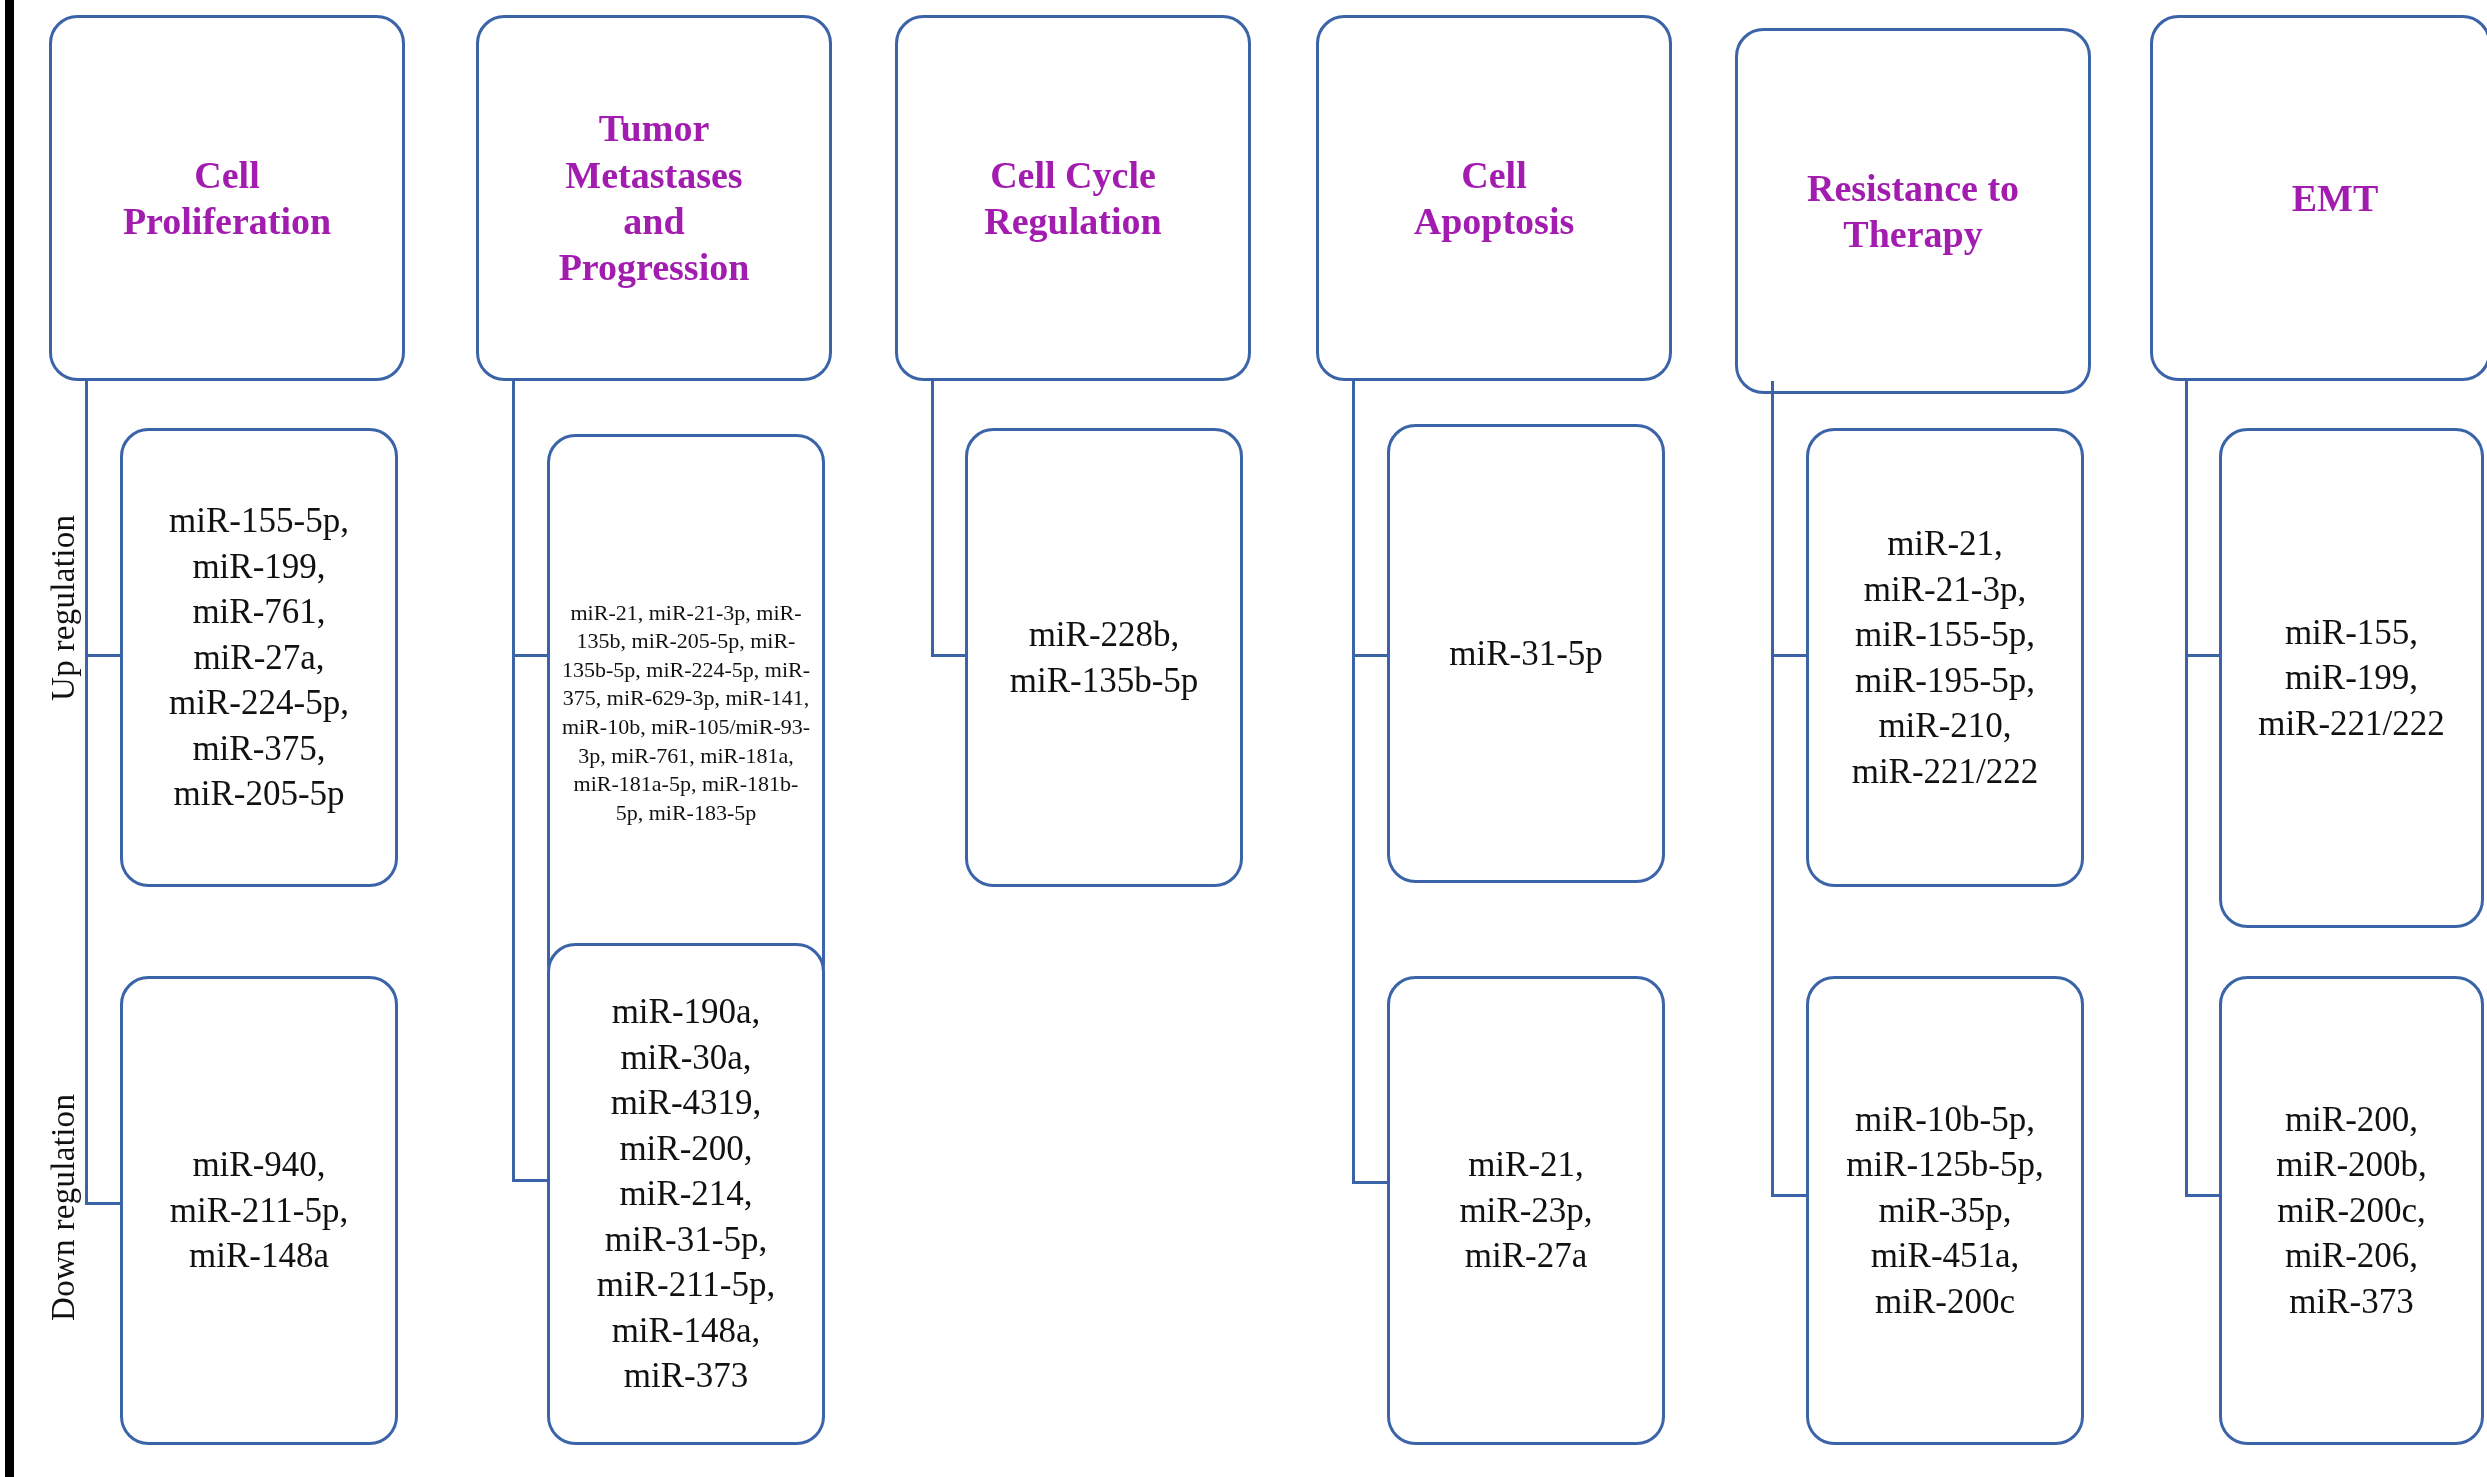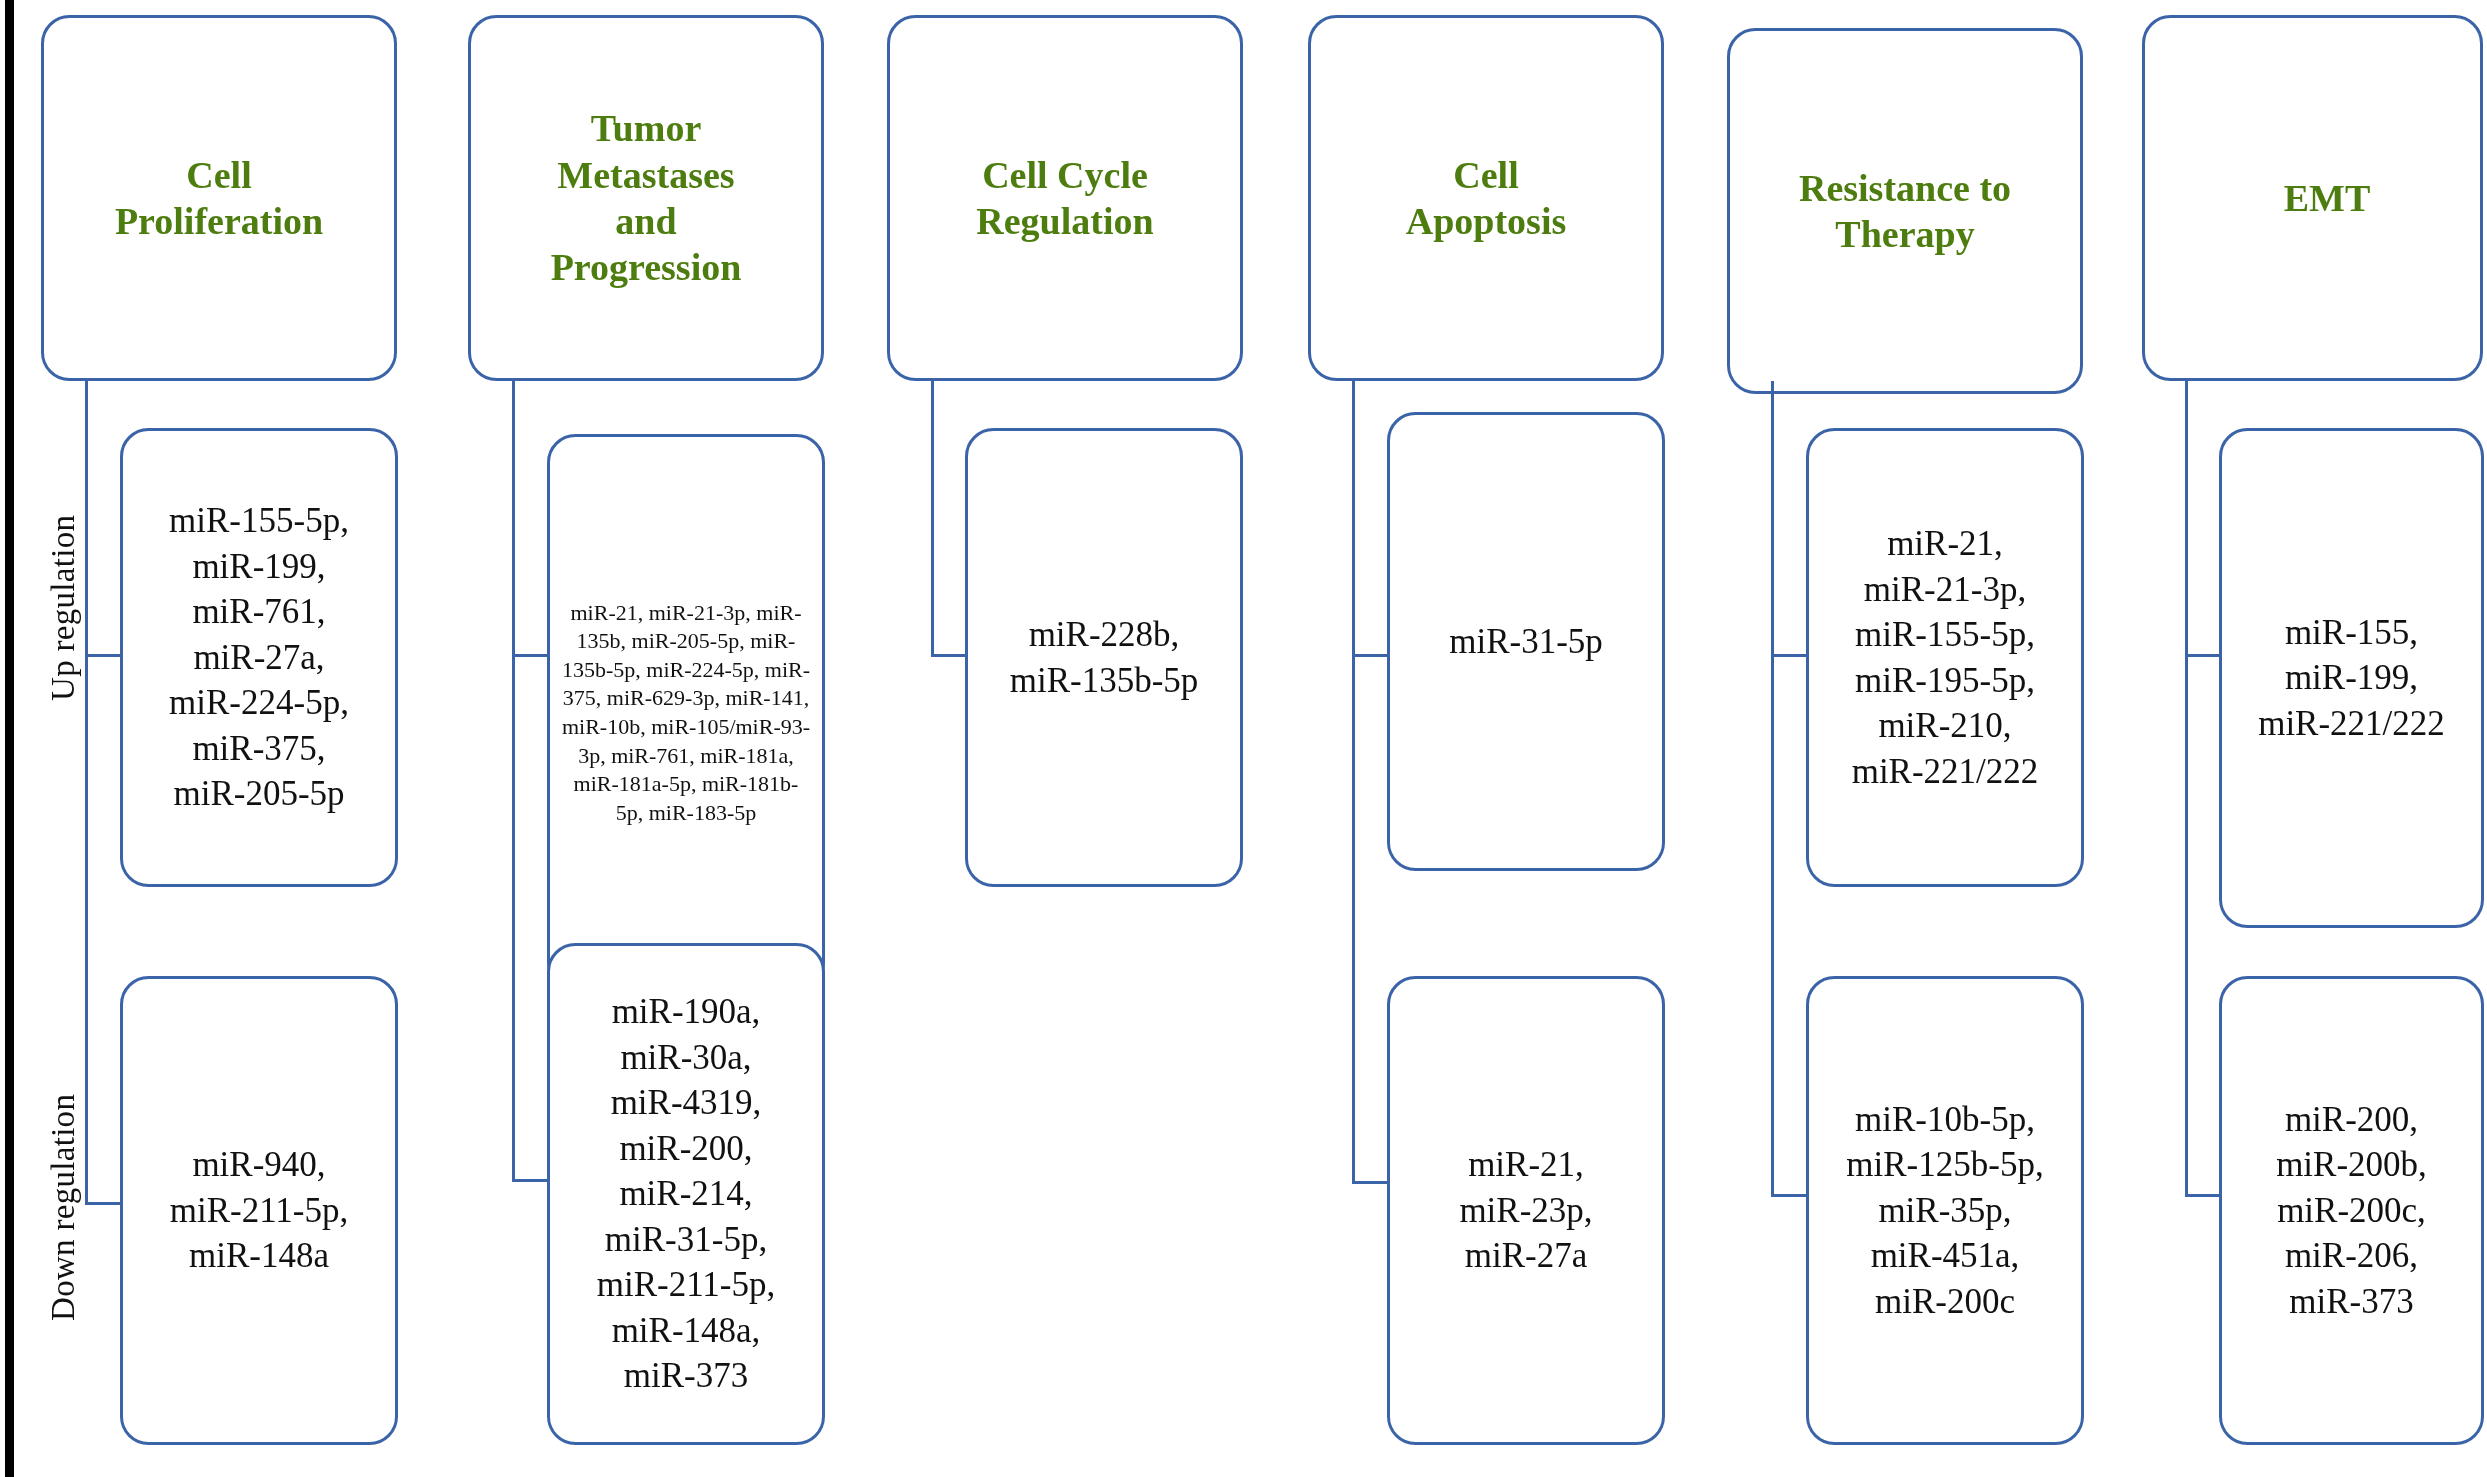--- a/index.html
+++ b/index.html
@@ -52,21 +52,22 @@
     align-items: center;
     justify-content: center;
     text-align: center;
     padding: 8.7px 11px;
   }
 
   .node.header {
     font-weight: bold;
     font-size: 38px;
     line-height: 1.22;
-    color: #4d7c0f;
+    color: #a21caf;
+    margin-left: 8px;
   }
 
   .node.leaf {
     font-size: 35px;
     line-height: 1.30;
     color: #111111;
   }
 
   
   .node.leaf.dense {
@@ -159,21 +160,21 @@
   </div>
 
   <div class="node header" style="left:1308px; top:15px; width:356px; height:366px;">
     <span class="node-text">Cell
 Apoptosis</span>
   </div>
   <div class="conn v" style="left:1352px; top:381px; height:803px;"></div>
   <div class="conn h" style="left:1352px; top:654px; width:37px;"></div>
   <div class="conn h" style="left:1352px; top:1181px; width:37px;"></div>
 
-  <div class="node leaf" style="left:1387px; top:412px; width:278px; height:459px;">
+  <div class="node leaf" style="left:1387px; top:424px; width:278px; height:459px;">
     <span class="node-text">miR-31-5p</span>
   </div>
   <div class="node leaf" style="left:1387px; top:976px; width:278px; height:469px;">
     <span class="node-text">miR-21,
 miR-23p,
 miR-27a</span>
   </div>
 
   <div class="node header" style="left:1727px; top:28px; width:356px; height:366px;justify-content:flex-end;">
     <span class="node-text">Resistance to

